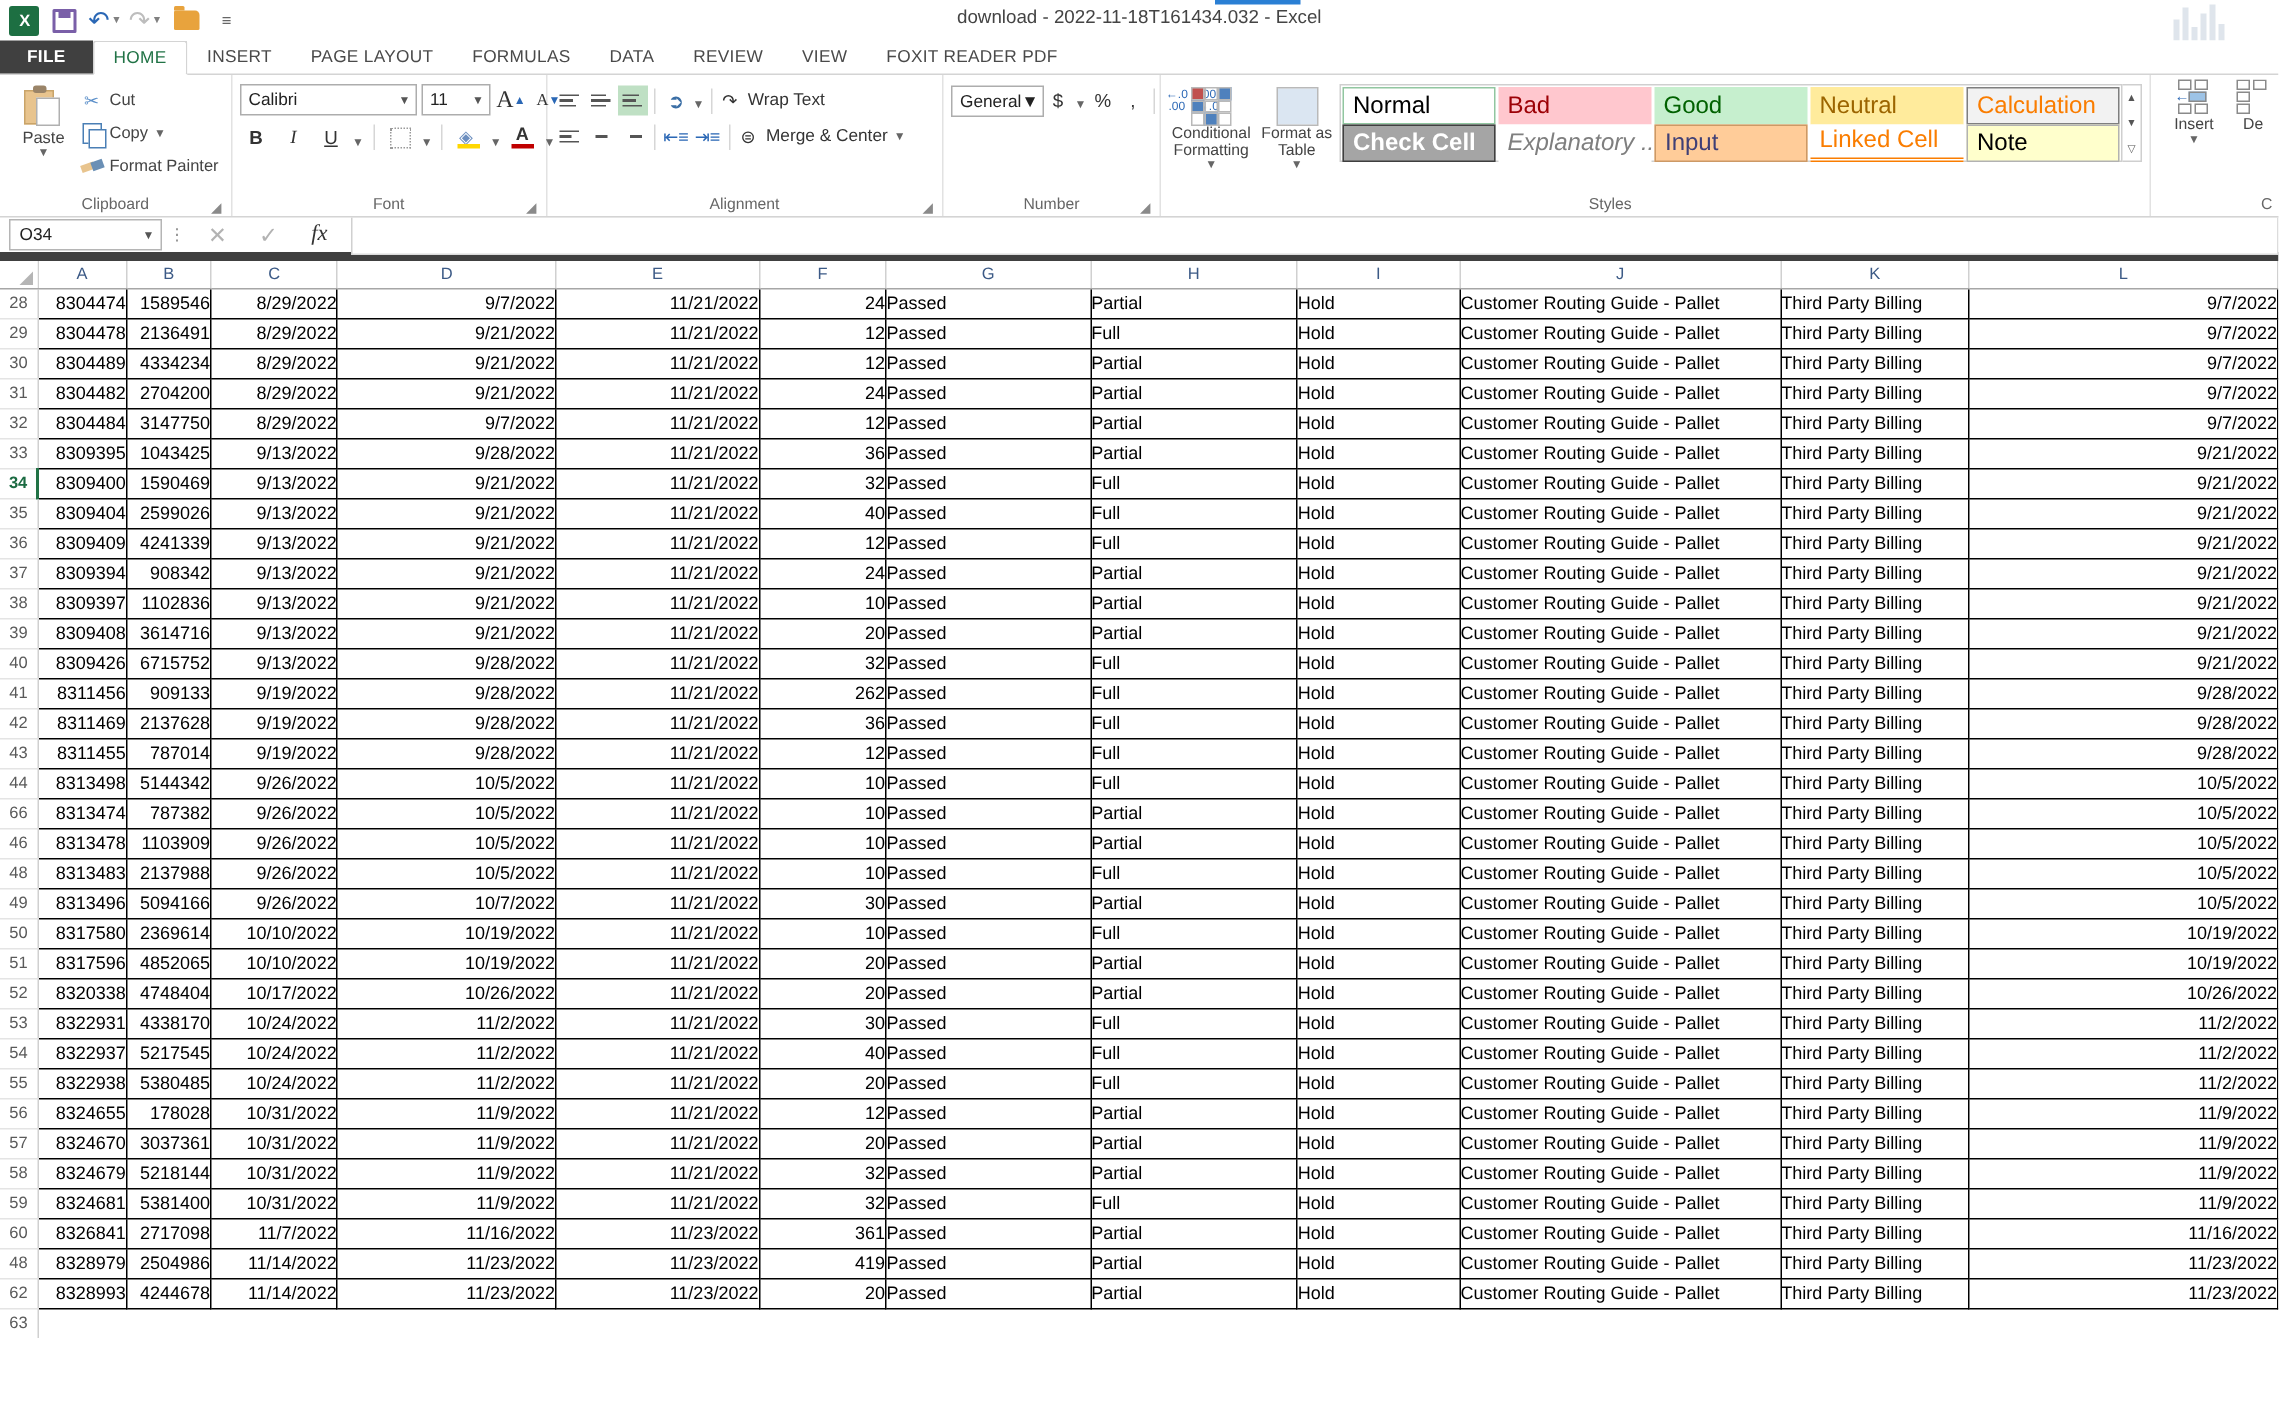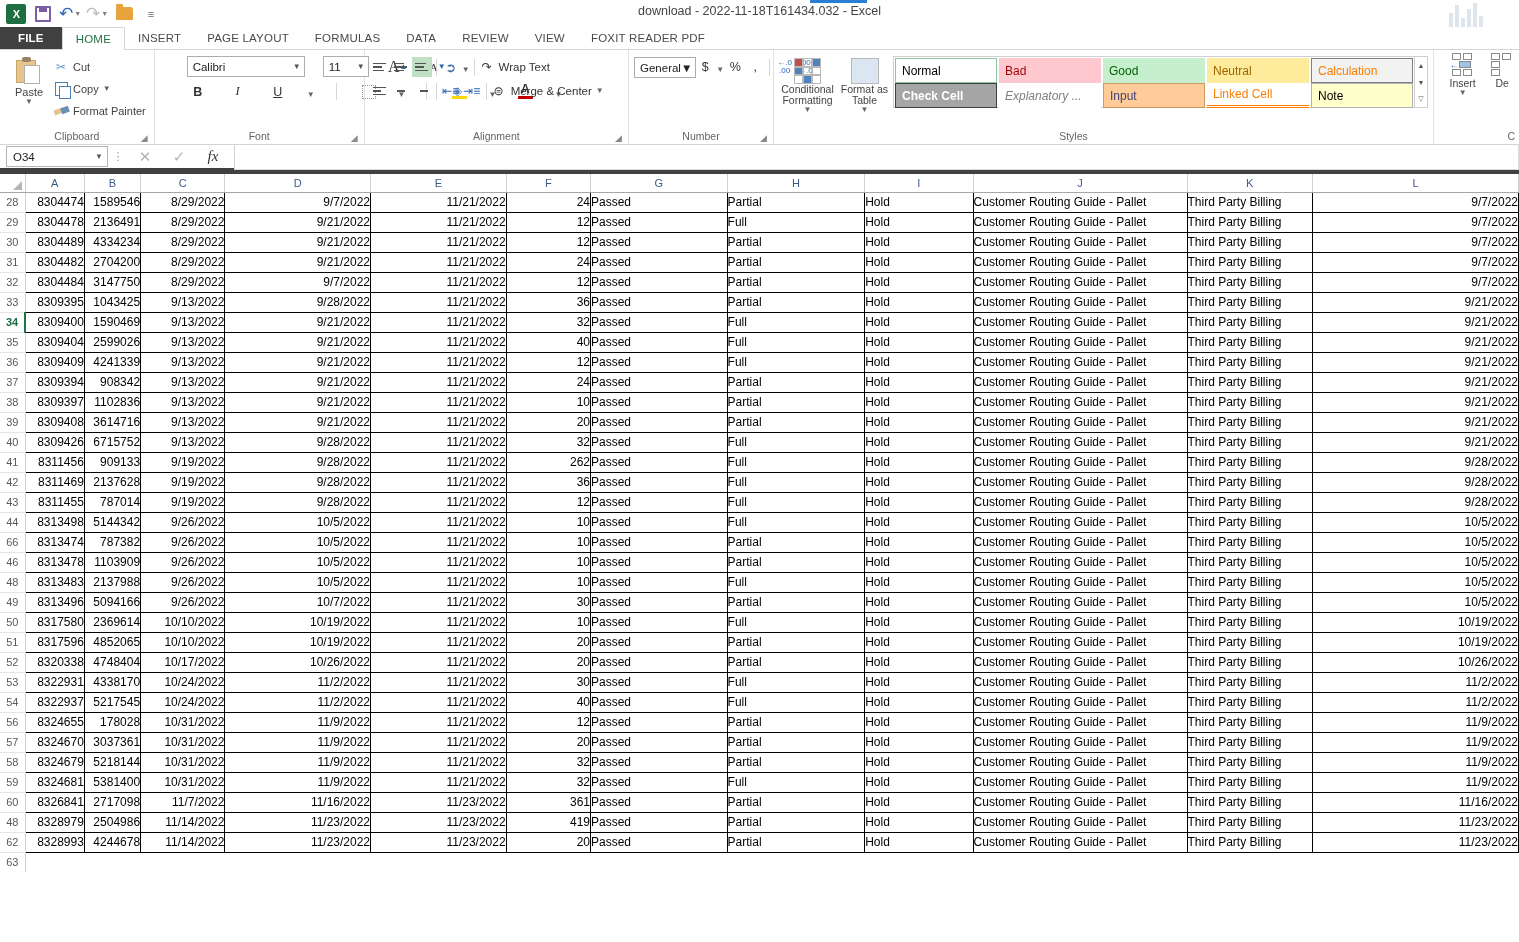--- a/index.html
+++ b/index.html
@@ -140,21 +140,21 @@
   .clip-cmd { display:flex; align-items:center; gap:4px; font-size: 11px; color:#444; cursor:pointer; height:19px;}
   .ico16 { width:16px; height:16px; display:flex; align-items:center; justify-content:center; font-size:12px; }
   .scissors { color:#5b8fc9; }
   .copy-ico { width:13px;height:14px;border:1px solid #4a7fb5;position:relative;}
   .copy-ico:after{content:"";position:absolute;left:3px;top:3px;width:10px;height:11px;background:#fff;border:1px solid #4a7fb5;}
   .brush-ico { width:15px;height:12px;position:relative;}
   .brush-ico:before{content:"";position:absolute;left:0;top:4px;width:9px;height:5px;background:#e8c48e;transform:rotate(-20deg);}
   .brush-ico:after{content:"";position:absolute;left:7px;top:2px;width:8px;height:6px;background:#6a8fb5;transform:rotate(-20deg);}
 
   
-  .font-row { display:flex; align-items:center; gap:18px; margin-bottom:4px;margin-left:27px;}
+  .font-row { display:flex; align-items:center; gap:3px; margin-bottom:4px;}
   .combo {
     height: 21px; border: 1px solid #adadad; background:#fff;
     display:flex; align-items:center; justify-content:space-between;
     font-size: 11.5px; color: #222; padding: 0 3px 0 5px;
   }
   .combo .cv { overflow:hidden; white-space:nowrap;}
   .combo .cc { font-size: 8px; color:#555; padding-left:5px;}
   .fname { width: 118px; }
   .fsize { width: 46px; }
   .grow-a, .shrink-a { width:22px;height:21px;display:flex;align-items:center;justify-content:center;cursor:pointer;color:#333;}
@@ -198,21 +198,21 @@
   .cf-grid div { border:1px solid #b9b9b9; }
   .fat-ico { width:28px;height:26px;position:relative;background:linear-gradient(#dbe6f2,#dbe6f2);border:1px solid #b9b9b9;}
   .gallery {
     border:1px solid #cfcfcf; background:#fff;
     display:grid; grid-template-rows: 25px 25px; grid-auto-flow: column;
     grid-template-columns: repeat(5, 104px);
     gap:0; margin-top:1px;
   }
   .gcell {
     display:flex; align-items:center; padding-left:6px;
-    font-size: 12px; height: 25px; margin: 1px;
+    font-size: 16px; height: 25px; margin: 1px;
     cursor:pointer; white-space:nowrap; overflow:hidden;
   }
   .gscroll { width:13px; border:1px solid #cfcfcf; border-left:0; display:flex;flex-direction:column;justify-content:space-between;margin-top:1px;}
   .gscroll div { height:16px; display:flex;align-items:center;justify-content:center;font-size:7px;color:#555;}
   .cells-grp { padding: 3px 4px 0 8px; }
   .cellbtn { width:48px; display:flex;flex-direction:column;align-items:center;cursor:pointer;}
   .ins-ico { width:26px;height:24px;position:relative;}
   .ins-ico .b { position:absolute;border:1px solid #8a8a8a;}
 
   
@@ -1034,20 +1034,35 @@
           <td class="num">11/21/2022</td>
           <td class="num">40</td>
           <td class="txt">Passed</td>
           <td class="txt">Full</td>
           <td class="txt">Hold</td>
           <td class="txt">Customer Routing Guide - Pallet</td>
           <td class="txt">Third Party Billing</td>
           <td class="num">11/2/2022</td>
         </tr>
         <tr>
+          <td class="rowhead">55</td>
+          <td class="num">8322938</td>
+          <td class="num">5380485</td>
+          <td class="num">10/24/2022</td>
+          <td class="num">11/2/2022</td>
+          <td class="num">11/21/2022</td>
+          <td class="num">20</td>
+          <td class="txt">Passed</td>
+          <td class="txt">Full</td>
+          <td class="txt">Hold</td>
+          <td class="txt">Customer Routing Guide - Pallet</td>
+          <td class="txt">Third Party Billing</td>
+          <td class="num">11/2/2022</td>
+        </tr>
+        <tr>
           <td class="rowhead">56</td>
           <td class="num">8324655</td>
           <td class="num">178028</td>
           <td class="num">10/31/2022</td>
           <td class="num">11/9/2022</td>
           <td class="num">11/21/2022</td>
           <td class="num">12</td>
           <td class="txt">Passed</td>
           <td class="txt">Partial</td>
           <td class="txt">Hold</td>

